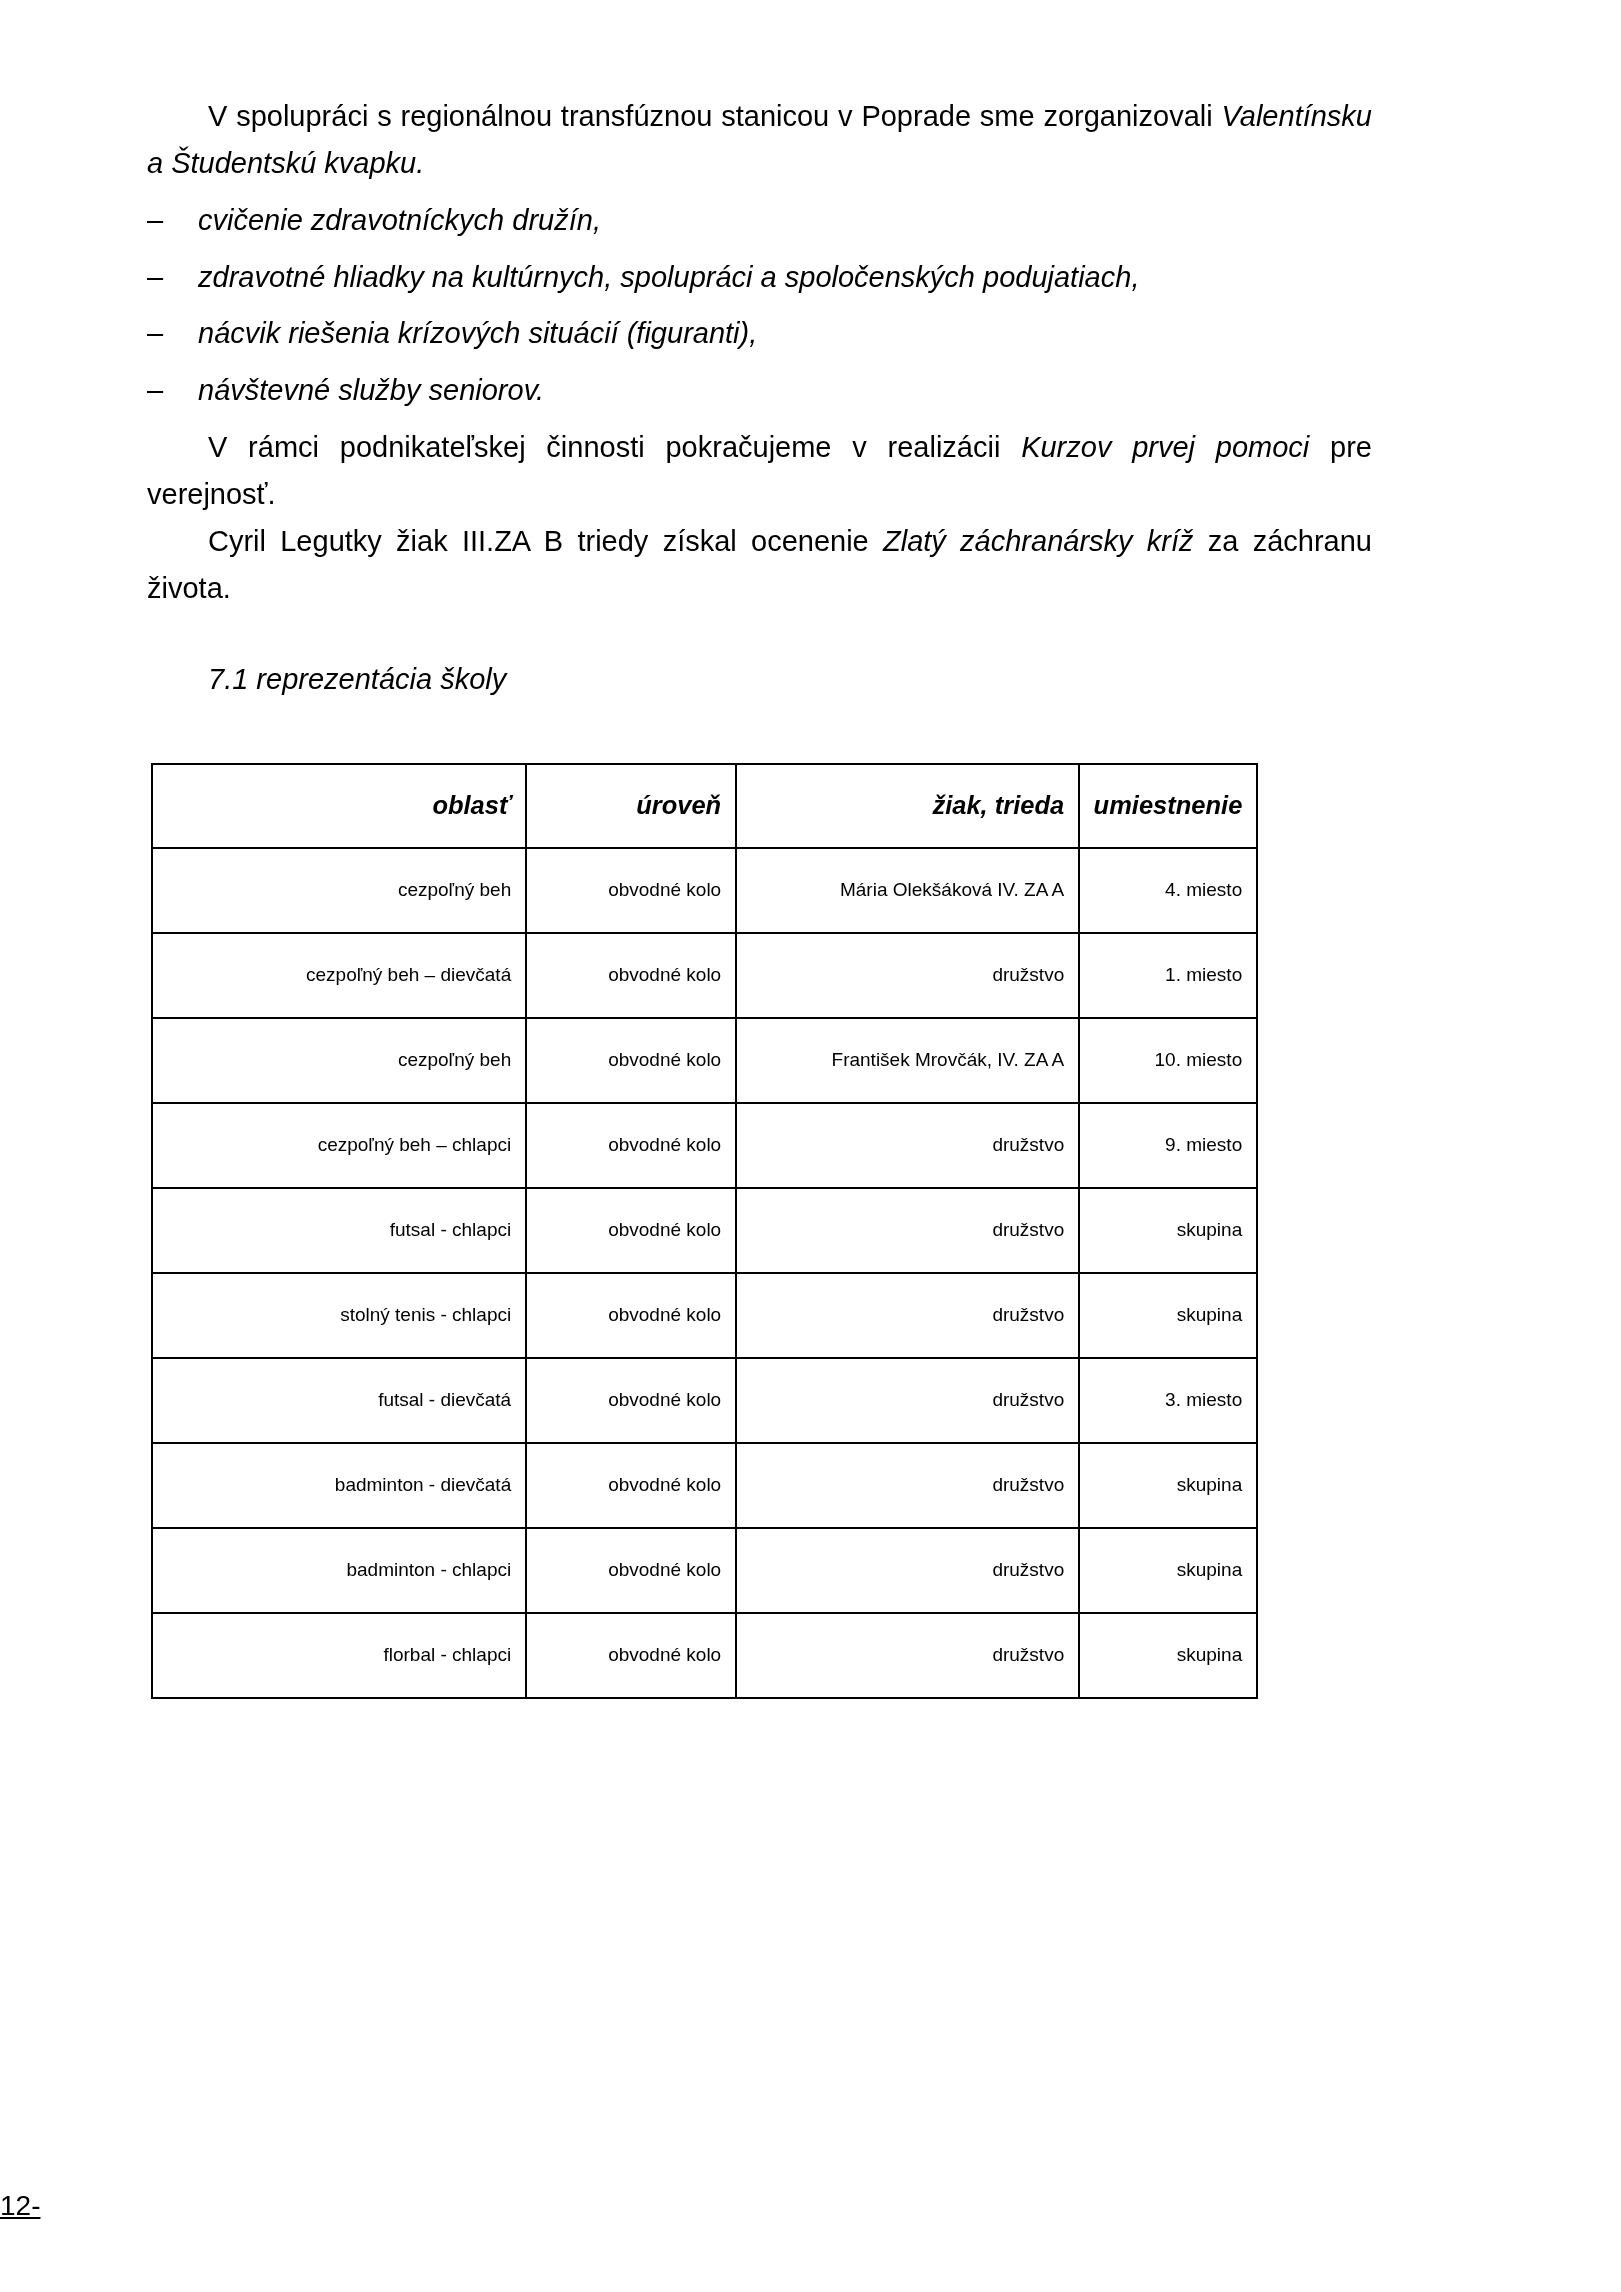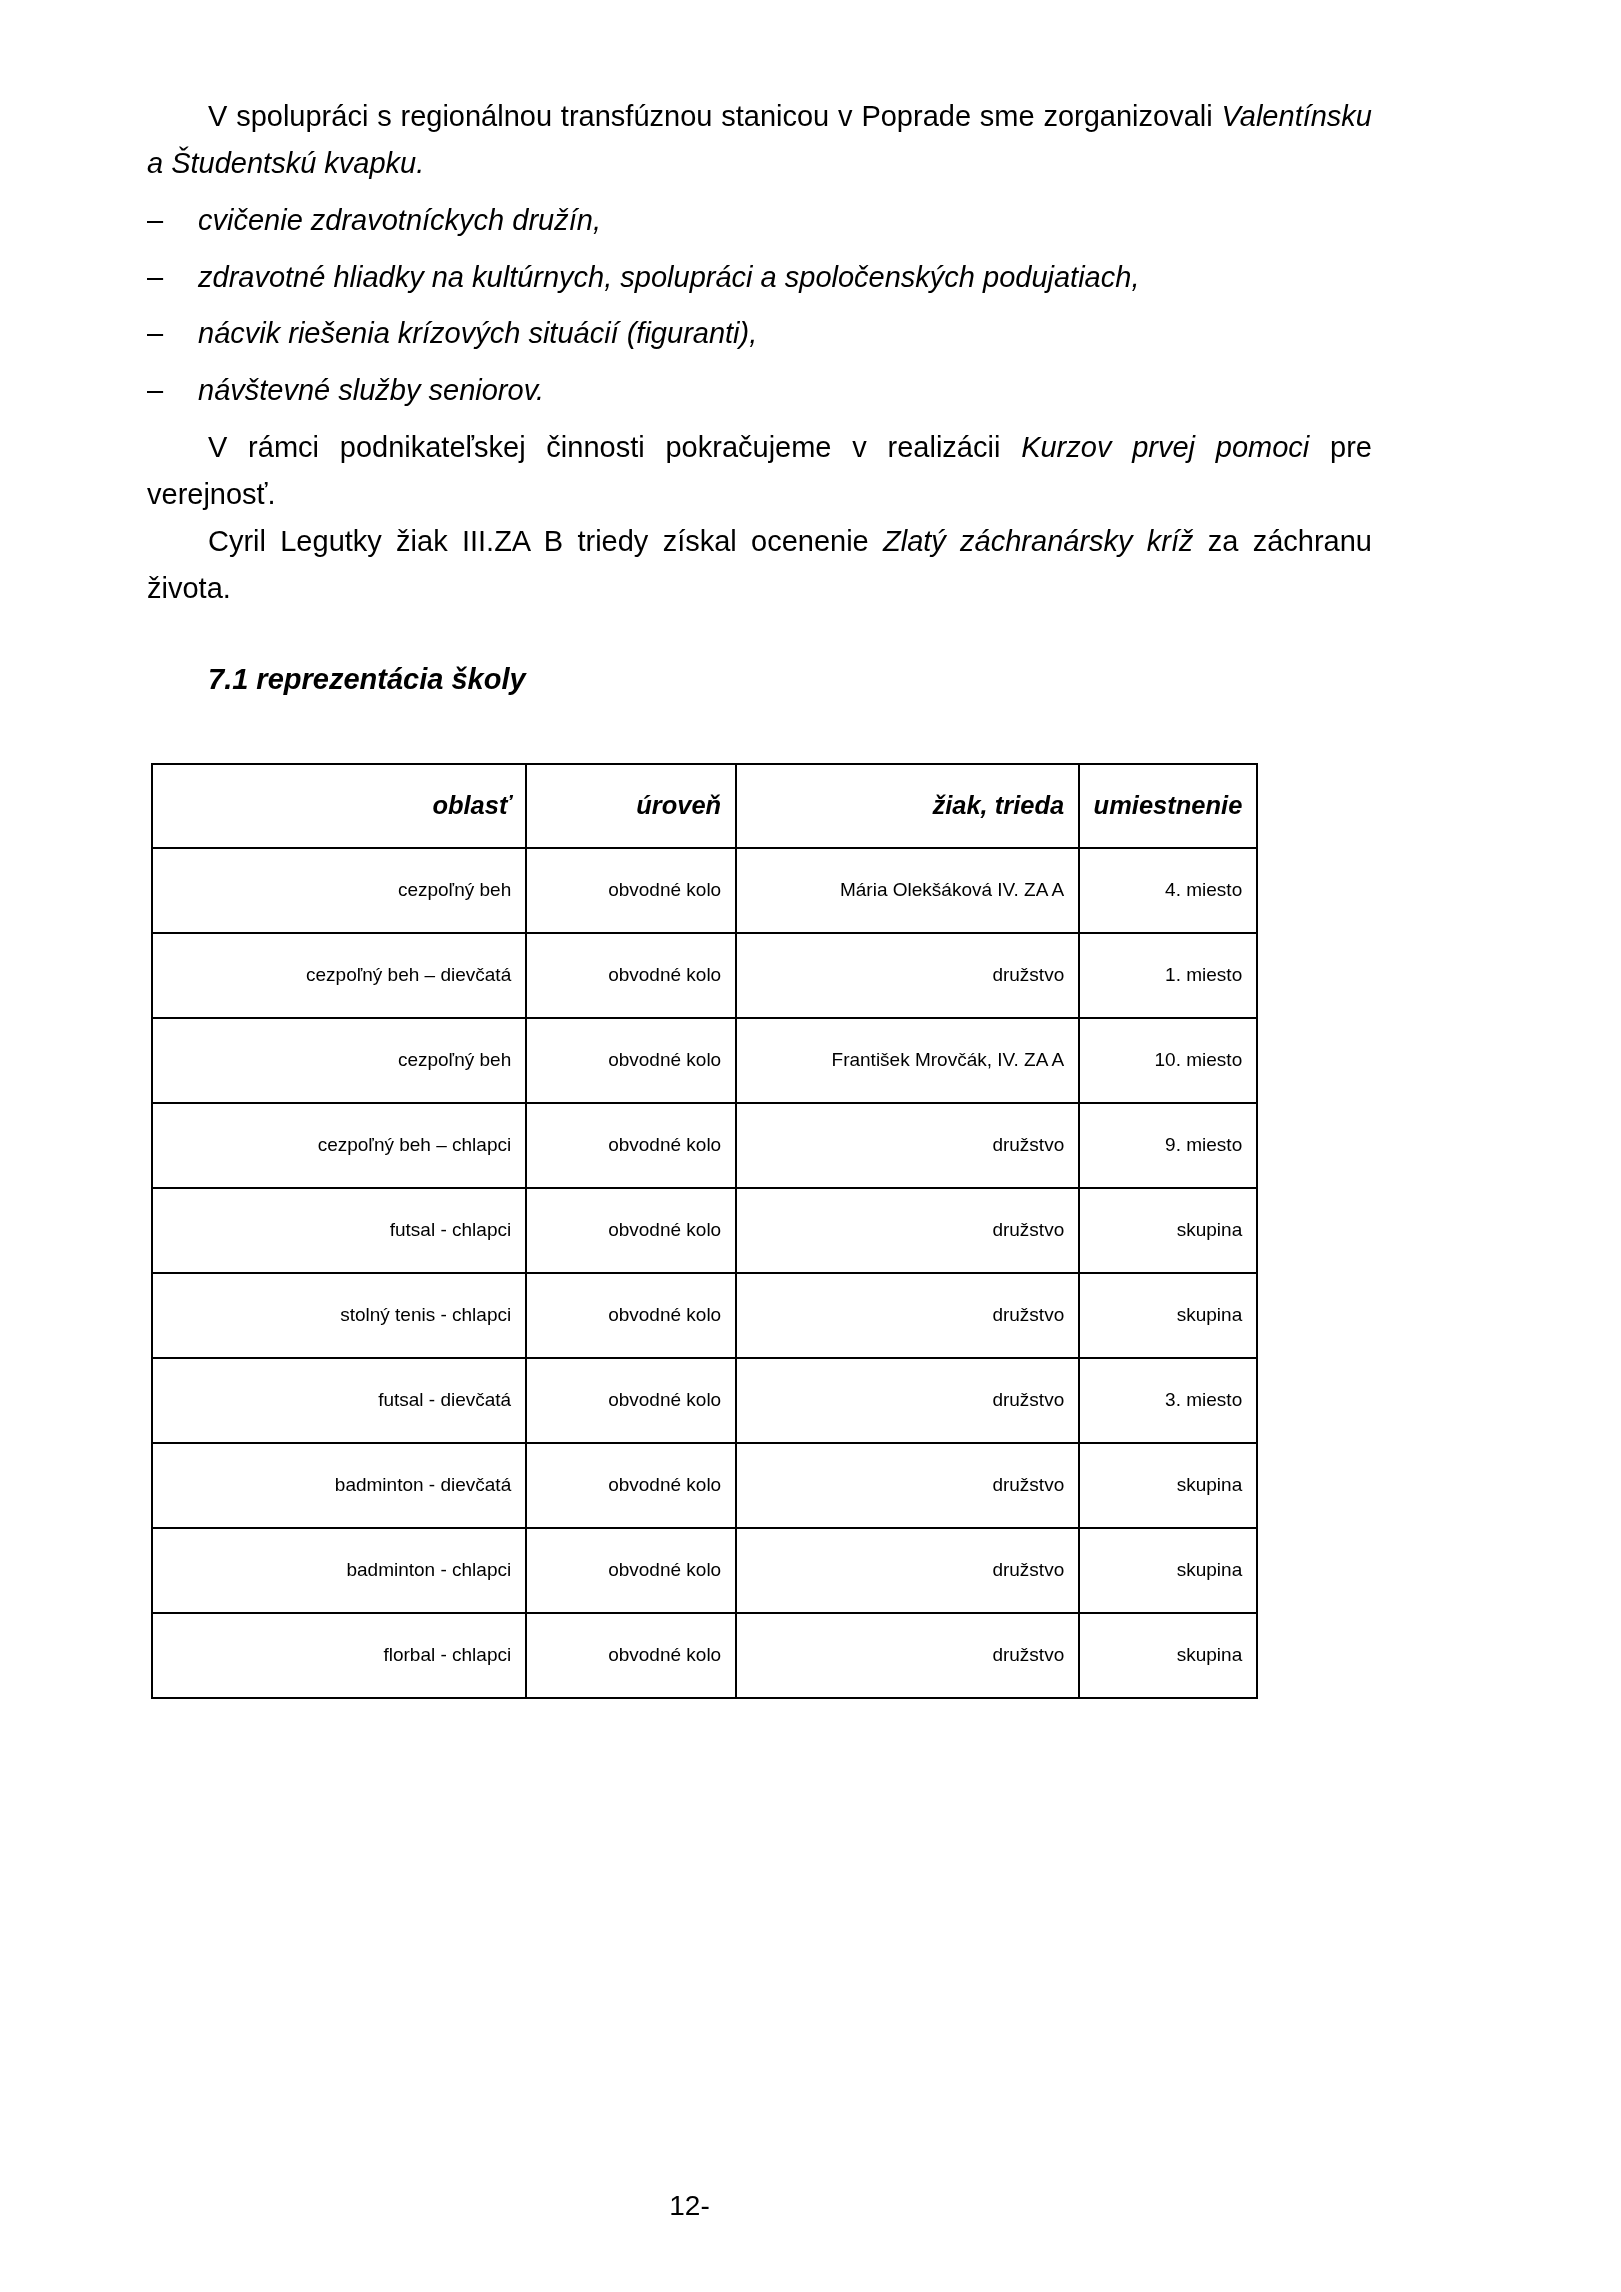--- a/index.html
+++ b/index.html
@@ -46,21 +46,21 @@
     margin: 0 0 9.8px 0;
   }
   ul.dash-list li .dash {
     position: absolute;
     left: 0;
     top: 0;
     font-style: normal;
   }
   h2.section-title {
     font-size: 29px;
-    font-weight: bold;
+    font-weight: normal;
     font-style: italic;
     margin: 51px 0 0 61px;
   }
   table.results {
     border-collapse: collapse;
     width: 1106px;
     margin: 67px 0 0 3.9px;
     table-layout: fixed;
   }
   table.results th, table.results td {
@@ -83,22 +83,22 @@
   }
   col.c1 { width: 374px; }
   col.c2 { width: 210px; }
   col.c3 { width: 343px; }
   col.c4 { width: 178px; }
   .page-number {
     position: absolute;
     left: 0;
     right: 0;
     bottom: 71px;
-    text-align: center;
     font-size: 28px;
+    text-decoration: underline;
   }
 </style>
 </head>
 <body>
 
 <div class="page">
   <div class="content">
 
     <p class="body-par">
       <span>V spolupráci  s regionálnou  transfúznou  stanicou  v Poprade  sme  zorganizovali  </span><span class="it">Valentínsku a Študentskú kvapku.</span>

